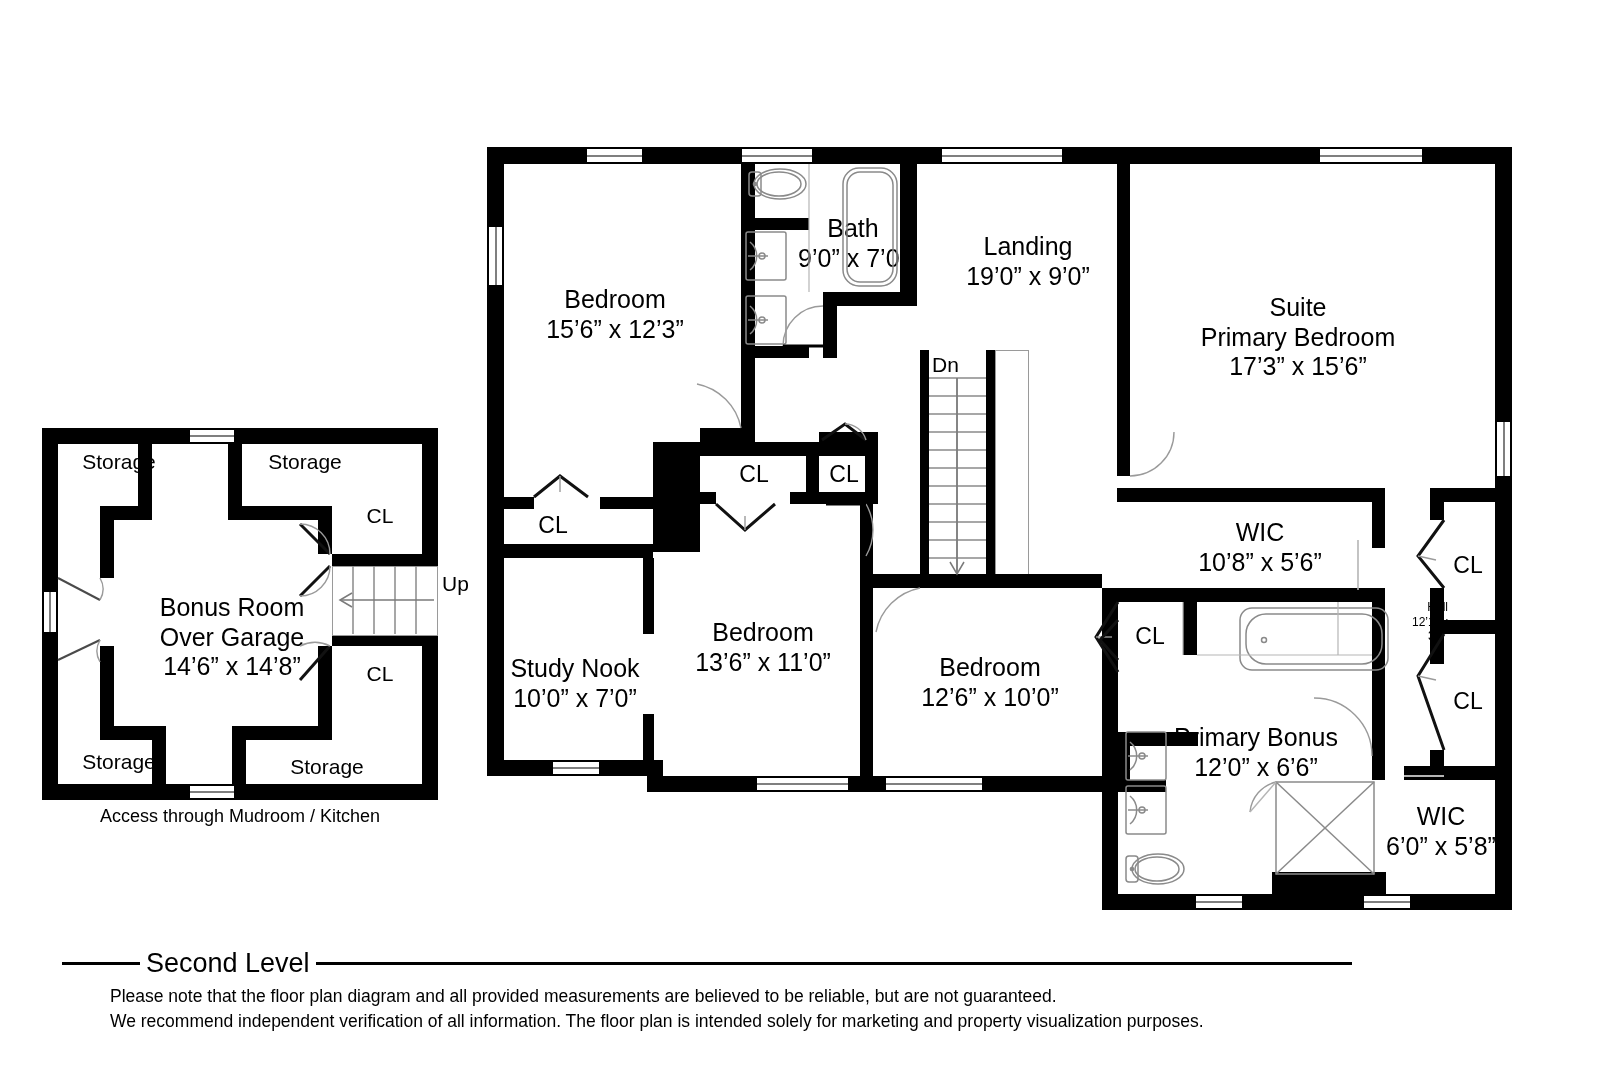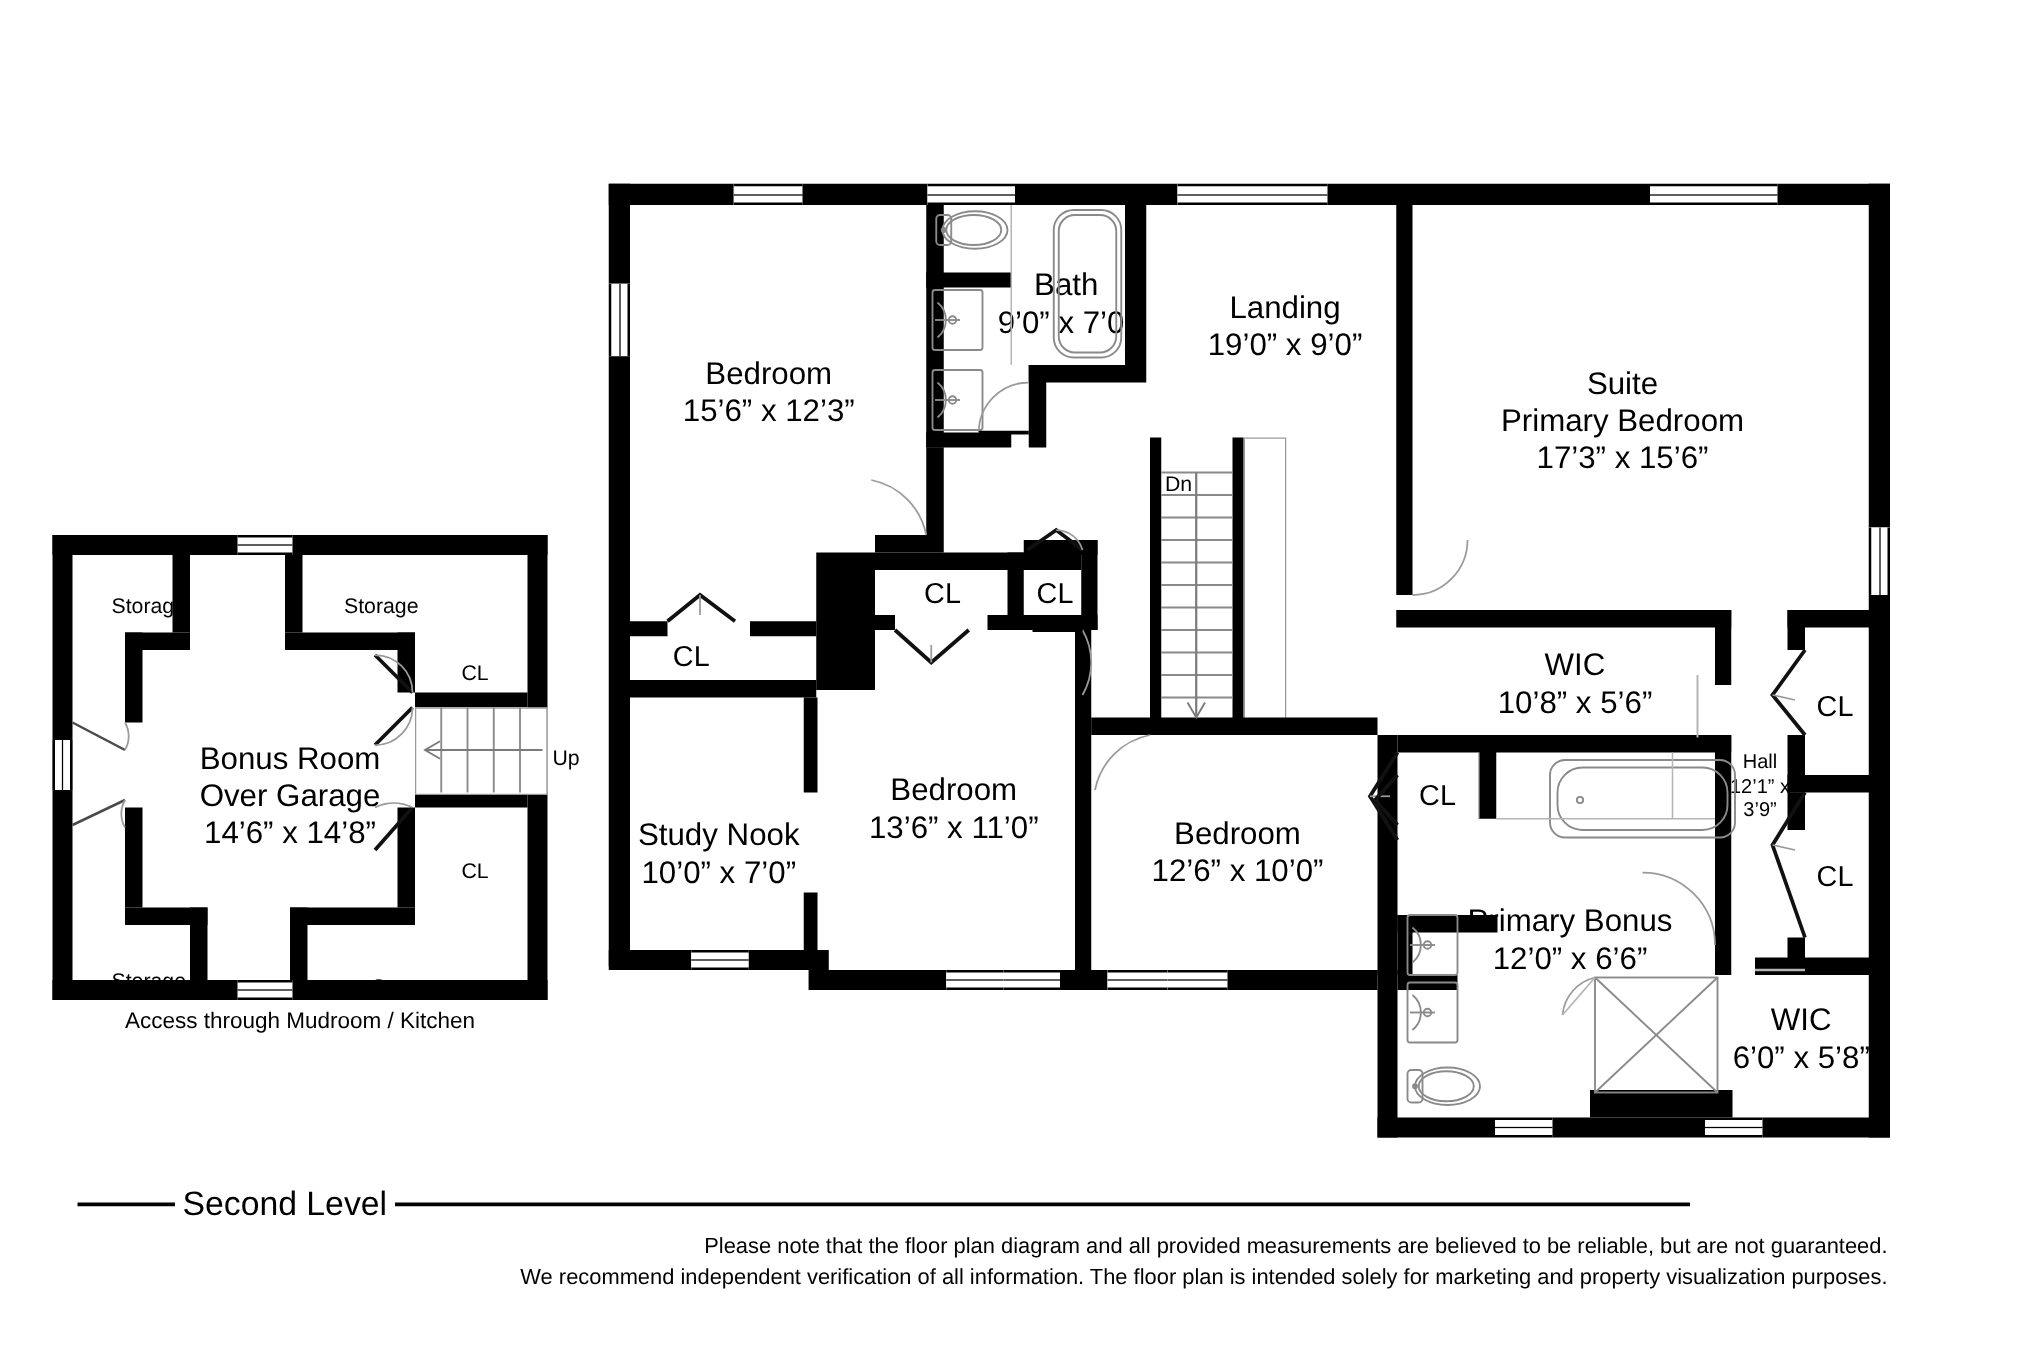--- a/index.html
+++ b/index.html
@@ -11,26 +11,26 @@
   .win{position:absolute;background:#fff;border-top:2px solid #000;border-bottom:2px solid #000;box-sizing:border-box;}
   .win::after{content:"";position:absolute;left:0;right:0;top:50%;height:1px;background:#000;transform:translateY(-50%);}
   .winV{position:absolute;background:#fff;border-left:2px solid #000;border-right:2px solid #000;box-sizing:border-box;}
   .winV::after{content:"";position:absolute;top:0;bottom:0;left:50%;width:1px;background:#000;transform:translateX(-50%);}
 
   .lbl{position:absolute;text-align:center;line-height:1.18;white-space:nowrap;}
   .lbl .n{display:block;}
   .lbl .d{display:block;}
   .fs26{font-size:25px;}
   .fs24{font-size:23px;}
-  .fs22{font-size:17px;margin-top:25px;}
-  .fs20{font-size:16px;}
+  .fs22{font-size:21px;}
+  .fs20{font-size:12px;text-align:right;}
 
   svg.ov{position:absolute;left:0;top:0;width:1620px;height:1080px;pointer-events:none;}
 
-  .footer{position:absolute;text-align:right;line-height:1.45;font-size:17.5px;}
+  .footer{position:absolute;text-align:left;line-height:1.45;font-size:17.5px;}
   .level{position:absolute;display:flex;align-items:center;}
   .level .rule{height:3px;background:#000;}
   .level .txt{font-size:27px;padding:0 6px;white-space:nowrap;}
   .access{position:absolute;font-size:18px;white-space:nowrap;}
 </style>
 </head>
 <body>
 
 <div id="stage">
 

